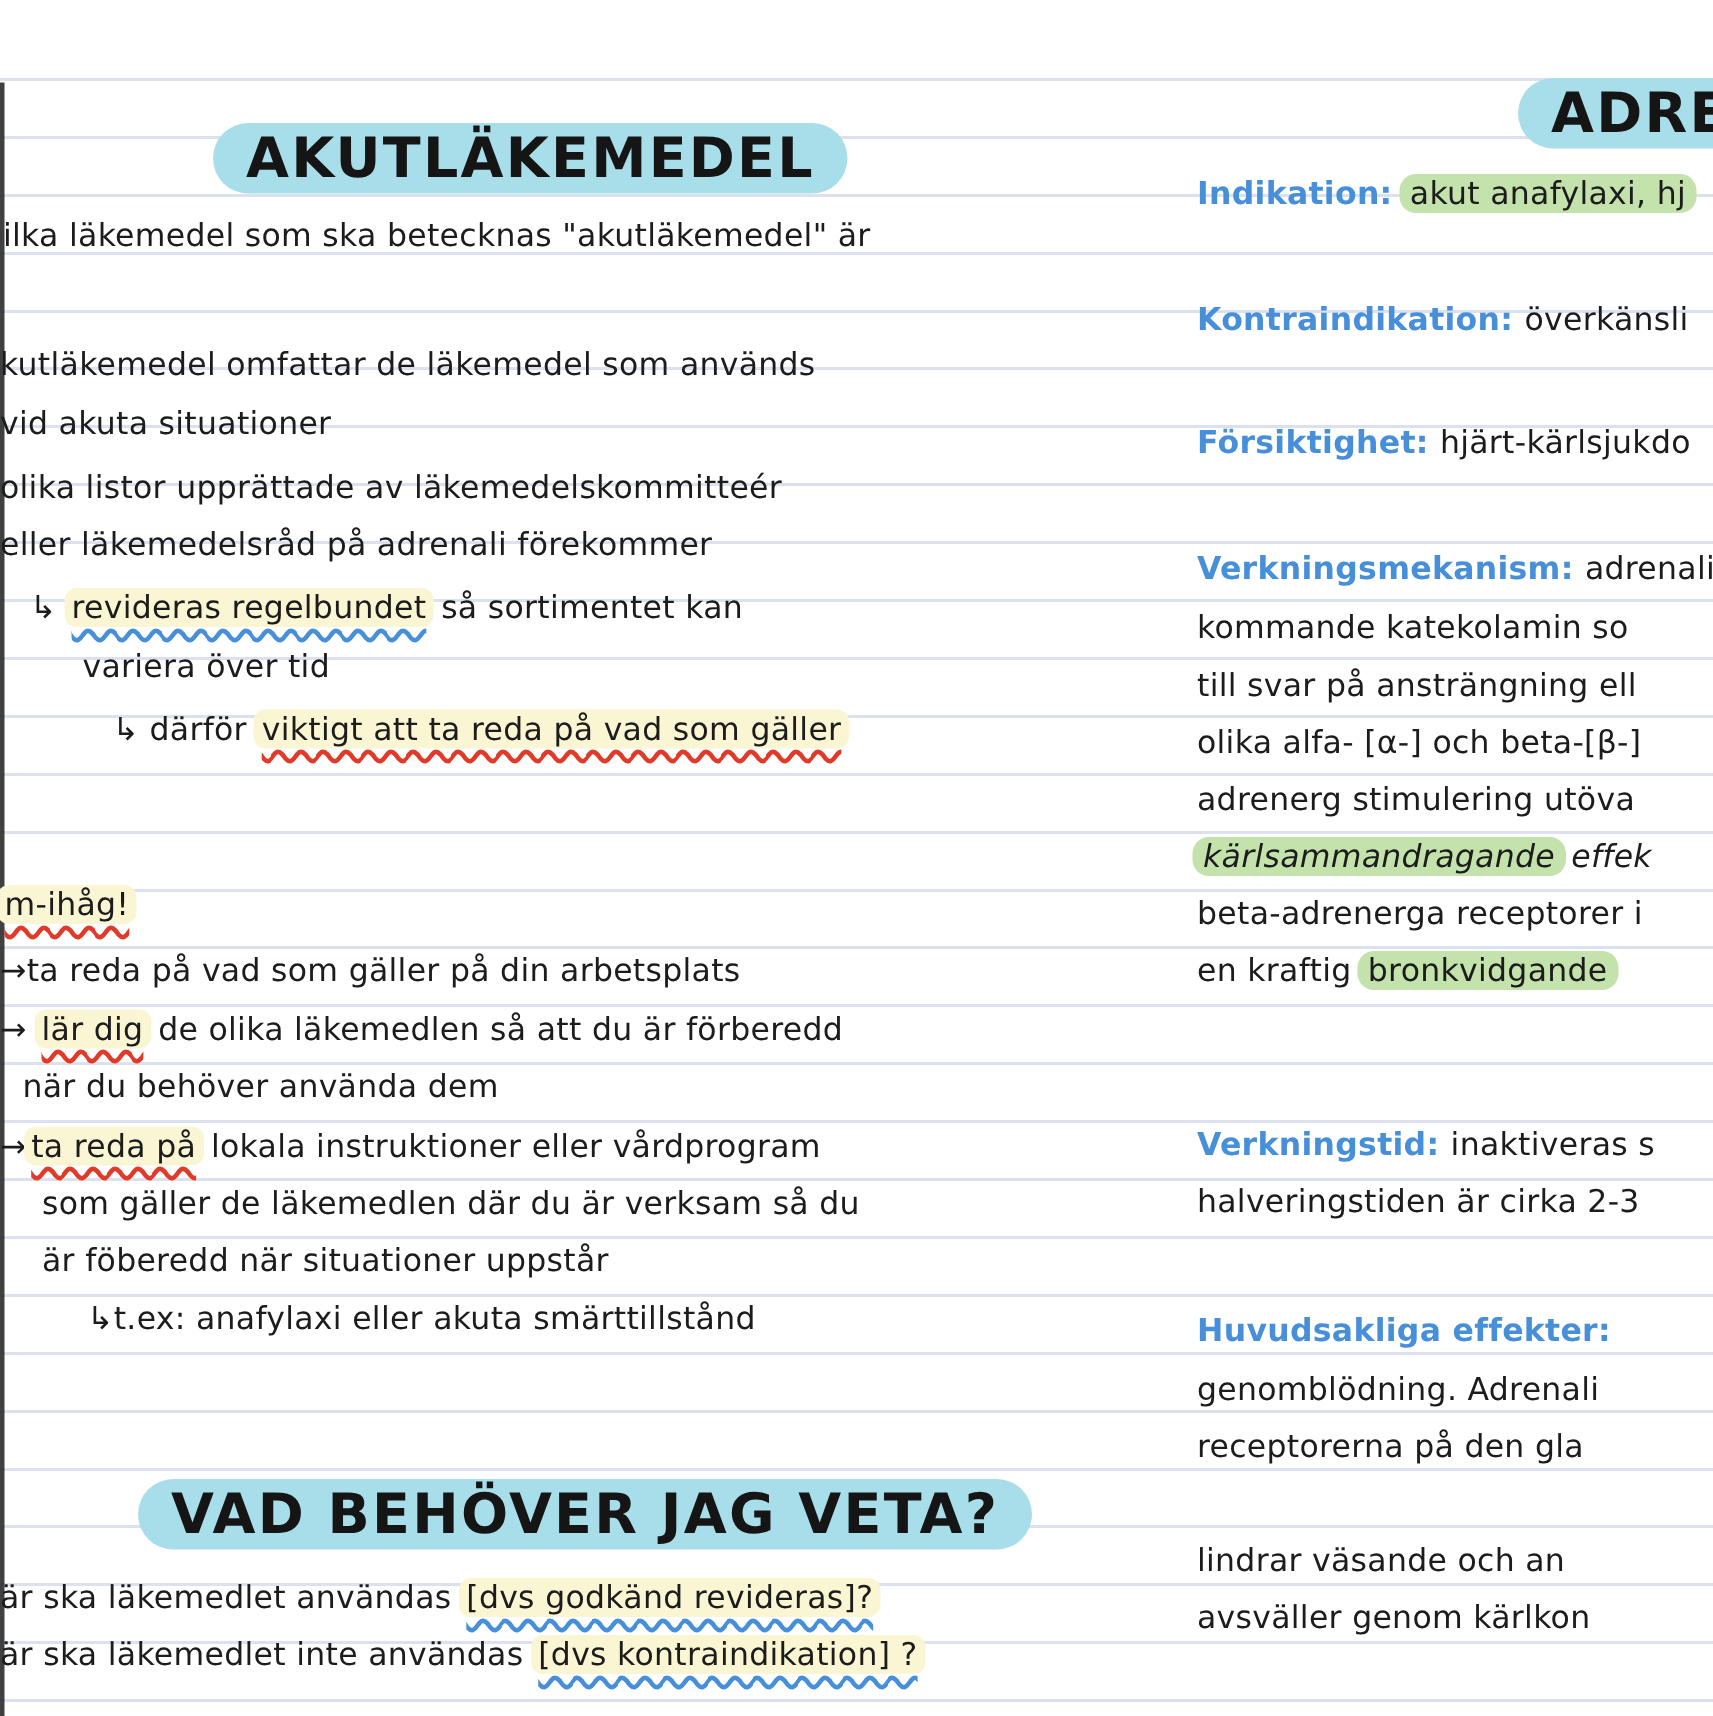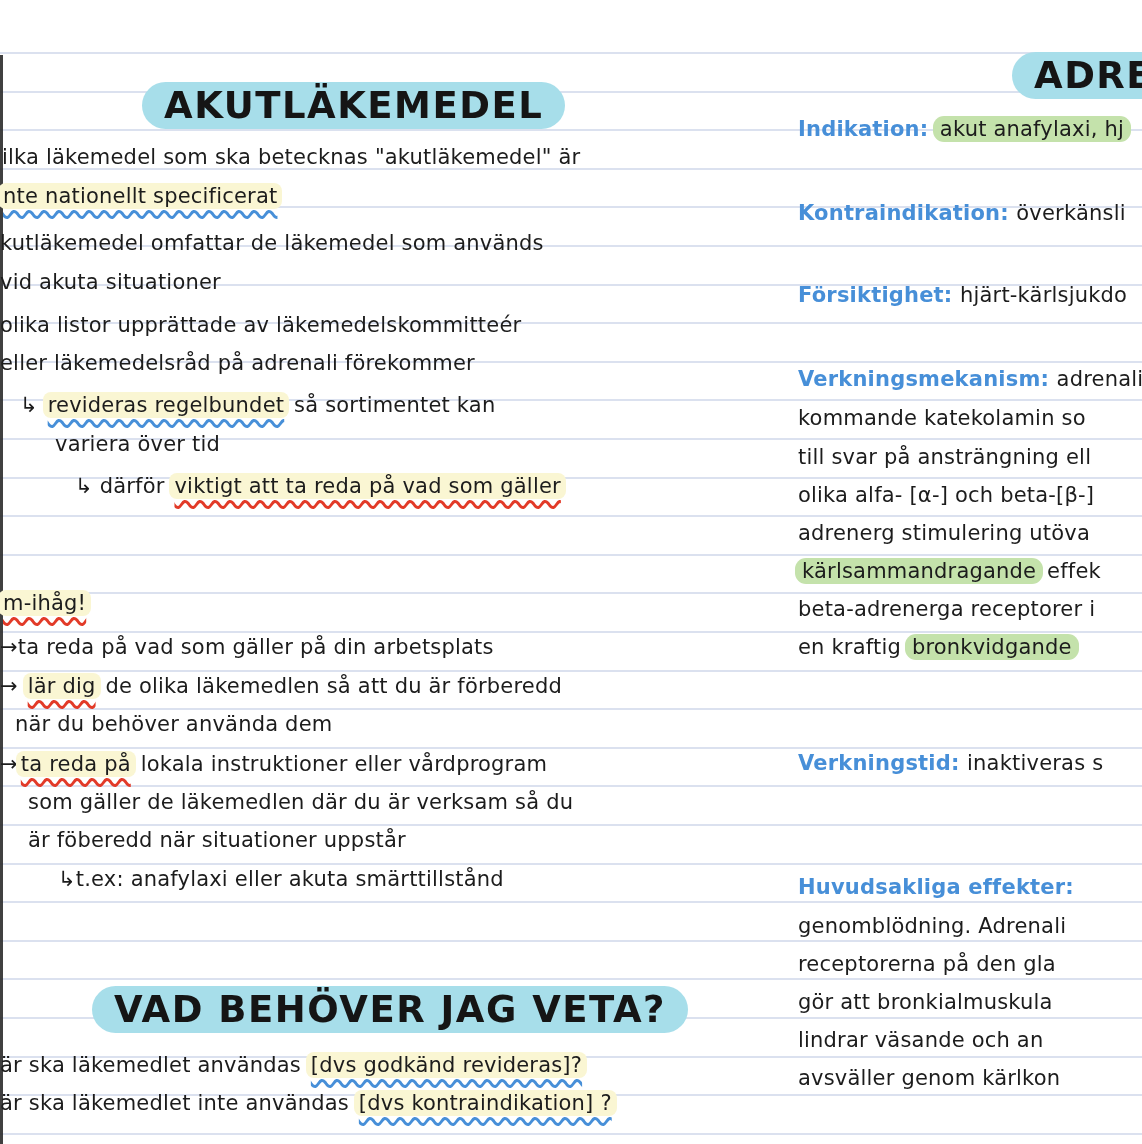--- a/index.html
+++ b/index.html
@@ -42,21 +42,20 @@
 <body>
 
 <div id="page">
   <div class="ruling"></div>
   <div class="edge-line"></div>
 
   <div class="col" id="left-col">
     <div class="pill-title" id="left-title" style="left:142px;top:54px;">AKUTLÄKEMEDEL</div>
     <div class="pill-title" id="left-subtitle" style="left:92px;top:958px;">VAD BEHÖVER JAG VETA?</div>
   <div class="line" style="top: 112px; left: 2px;"><span class="seg">ilka läkemedel som ska betecknas "akutläkemedel" är</span></div>
-      <div class="line" style="top: 151px; left: 0px;"><span class="seg hl-yellow wavy-blue">nte nationellt specificerat</span></div>
       <div class="line" style="top: 198px; left: 0px;"><span class="seg">kutläkemedel omfattar de läkemedel som används</span></div>
       <div class="line" style="top: 237px; left: 0px;"><span class="seg">vid akuta situationer</span></div>
       <div class="line" style="top: 280px; left: 0px;"><span class="seg">olika listor upprättade av läkemedelskommitteér</span></div>
       <div class="line" style="top: 318px; left: 0px;"><span class="seg">eller läkemedelsråd på adrenali förekommer</span></div>
       <div class="line" style="top: 360px; left: 20px;"><span class="seg">↳ </span><span class="seg hl-yellow wavy-blue">revideras regelbundet</span><span class="seg"> så sortimentet kan</span></div>
       <div class="line" style="top: 399px; left: 55px;"><span class="seg">variera över tid</span></div>
       <div class="line" style="top: 441px; left: 75px;"><span class="seg">↳ därför </span><span class="seg hl-yellow wavy-red">viktigt att ta reda på vad som gäller</span></div>
       <div class="line" style="top: 558px; left: 0px;"><span class="seg hl-yellow wavy-red">m-ihåg!</span></div>
       <div class="line" style="top: 602px; left: 0px;"><span class="seg">→ta reda på vad som gäller på din arbetsplats</span></div>
       <div class="line" style="top: 641px; left: 0px;"><span class="seg">→ </span><span class="seg hl-yellow wavy-red">lär dig</span><span class="seg"> de olika läkemedlen så att du är förberedd</span></div>
@@ -73,24 +72,24 @@
   <div class="col" id="right-col">
     <div class="pill-title" id="right-title" style="left:222px;top:52px;">ADRE</div>
   <div class="line" style="top: 112px; left: 8px;"><span class="seg blue">Indikation: </span><span class="seg hl-green">akut anafylaxi, hj</span></div>
       <div class="line" style="top: 196px; left: 8px;"><span class="seg blue">Kontraindikation: </span><span class="seg">överkänsli</span></div>
       <div class="line" style="top: 278px; left: 8px;"><span class="seg blue">Försiktighet: </span><span class="seg">hjärt-kärlsjukdo</span></div>
       <div class="line" style="top: 362px; left: 8px;"><span class="seg blue">Verkningsmekanism: </span><span class="seg">adrenali</span></div>
       <div class="line" style="top: 401px; left: 8px;"><span class="seg">kommande katekolamin so</span></div>
       <div class="line" style="top: 440px; left: 8px;"><span class="seg">till svar på ansträngning ell</span></div>
       <div class="line" style="top: 478px; left: 8px;"><span class="seg">olika alfa- [α-] och beta-[β-]</span></div>
       <div class="line" style="top: 516px; left: 8px;"><span class="seg">adrenerg stimulering utöva</span></div>
-      <div class="line" style="top: 554px; left: 8px;"><span class="seg hl-green">kärlsammandragande</span><span class="seg"> effek</span></div>
+      <div class="line" style="top: 554px; left: 8px; font-style: italic;"><span class="seg hl-green">kärlsammandragande</span><span class="seg"> effek</span></div>
       <div class="line" style="top: 592px; left: 8px;"><span class="seg">beta-adrenerga receptorer i</span></div>
       <div class="line" style="top: 630px; left: 8px;"><span class="seg">en kraftig </span><span class="seg hl-green">bronkvidgande</span></div>
       <div class="line" style="top: 746px; left: 8px;"><span class="seg blue">Verkningstid: </span><span class="seg">inaktiveras s</span></div>
+      <div class="line" style="top: 784px; left: 8px;"><span class="seg">halveringstiden är cirka 2-3</span></div>
       <div class="line" style="top: 870px; left: 8px;"><span class="seg blue">Huvudsakliga effekter:</span></div>
       <div class="line" style="top: 909px; left: 8px;"><span class="seg">genomblödning. Adrenali</span></div>
       <div class="line" style="top: 947px; left: 8px;"><span class="seg">receptorerna på den gla</span></div>
-      <div class="line" style="top: 985px; left: 8px;"><span class="seg">gör att bronkialmuskula</span></div>
       <div class="line" style="top: 1023px; left: 8px;"><span class="seg">lindrar väsande och an</span></div>
       <div class="line" style="top: 1061px; left: 8px;"><span class="seg">avsväller genom kärlkon</span></div>
     </div>
 </div>
 
 </body></html>

